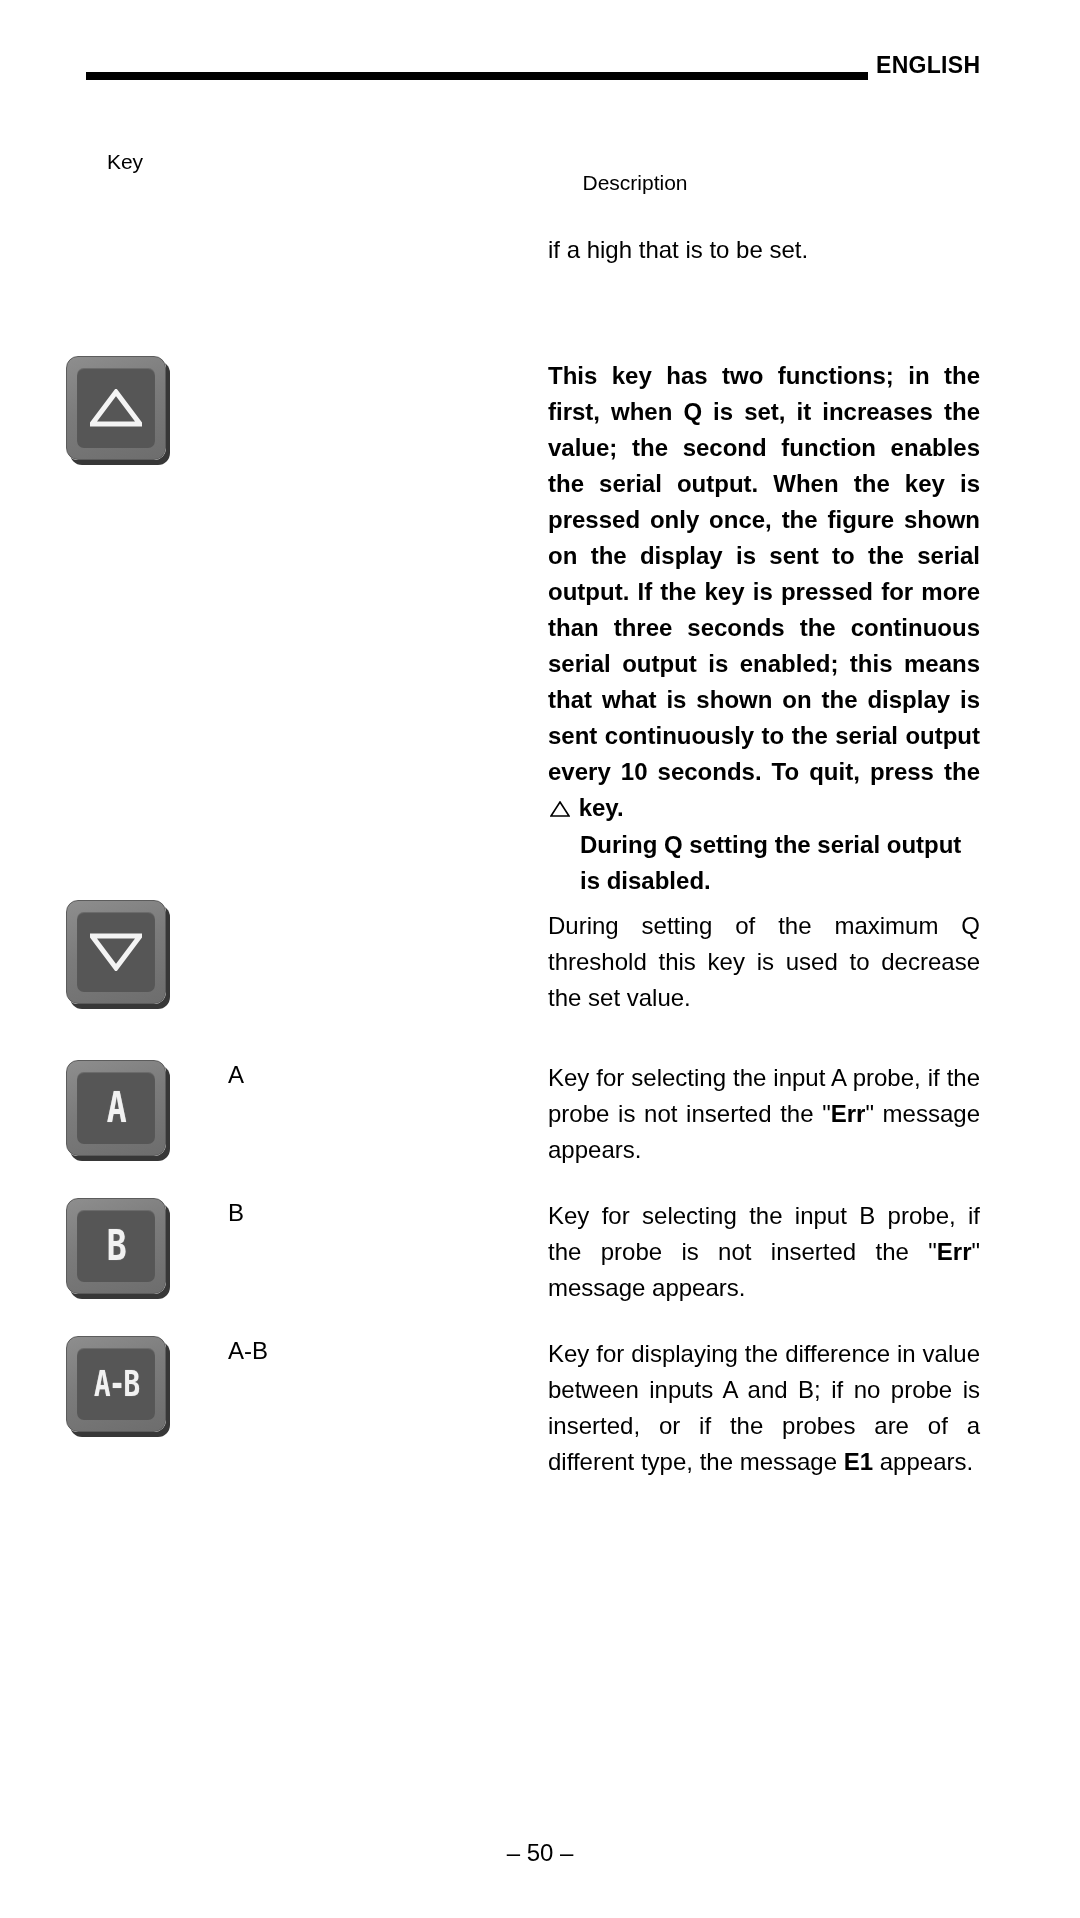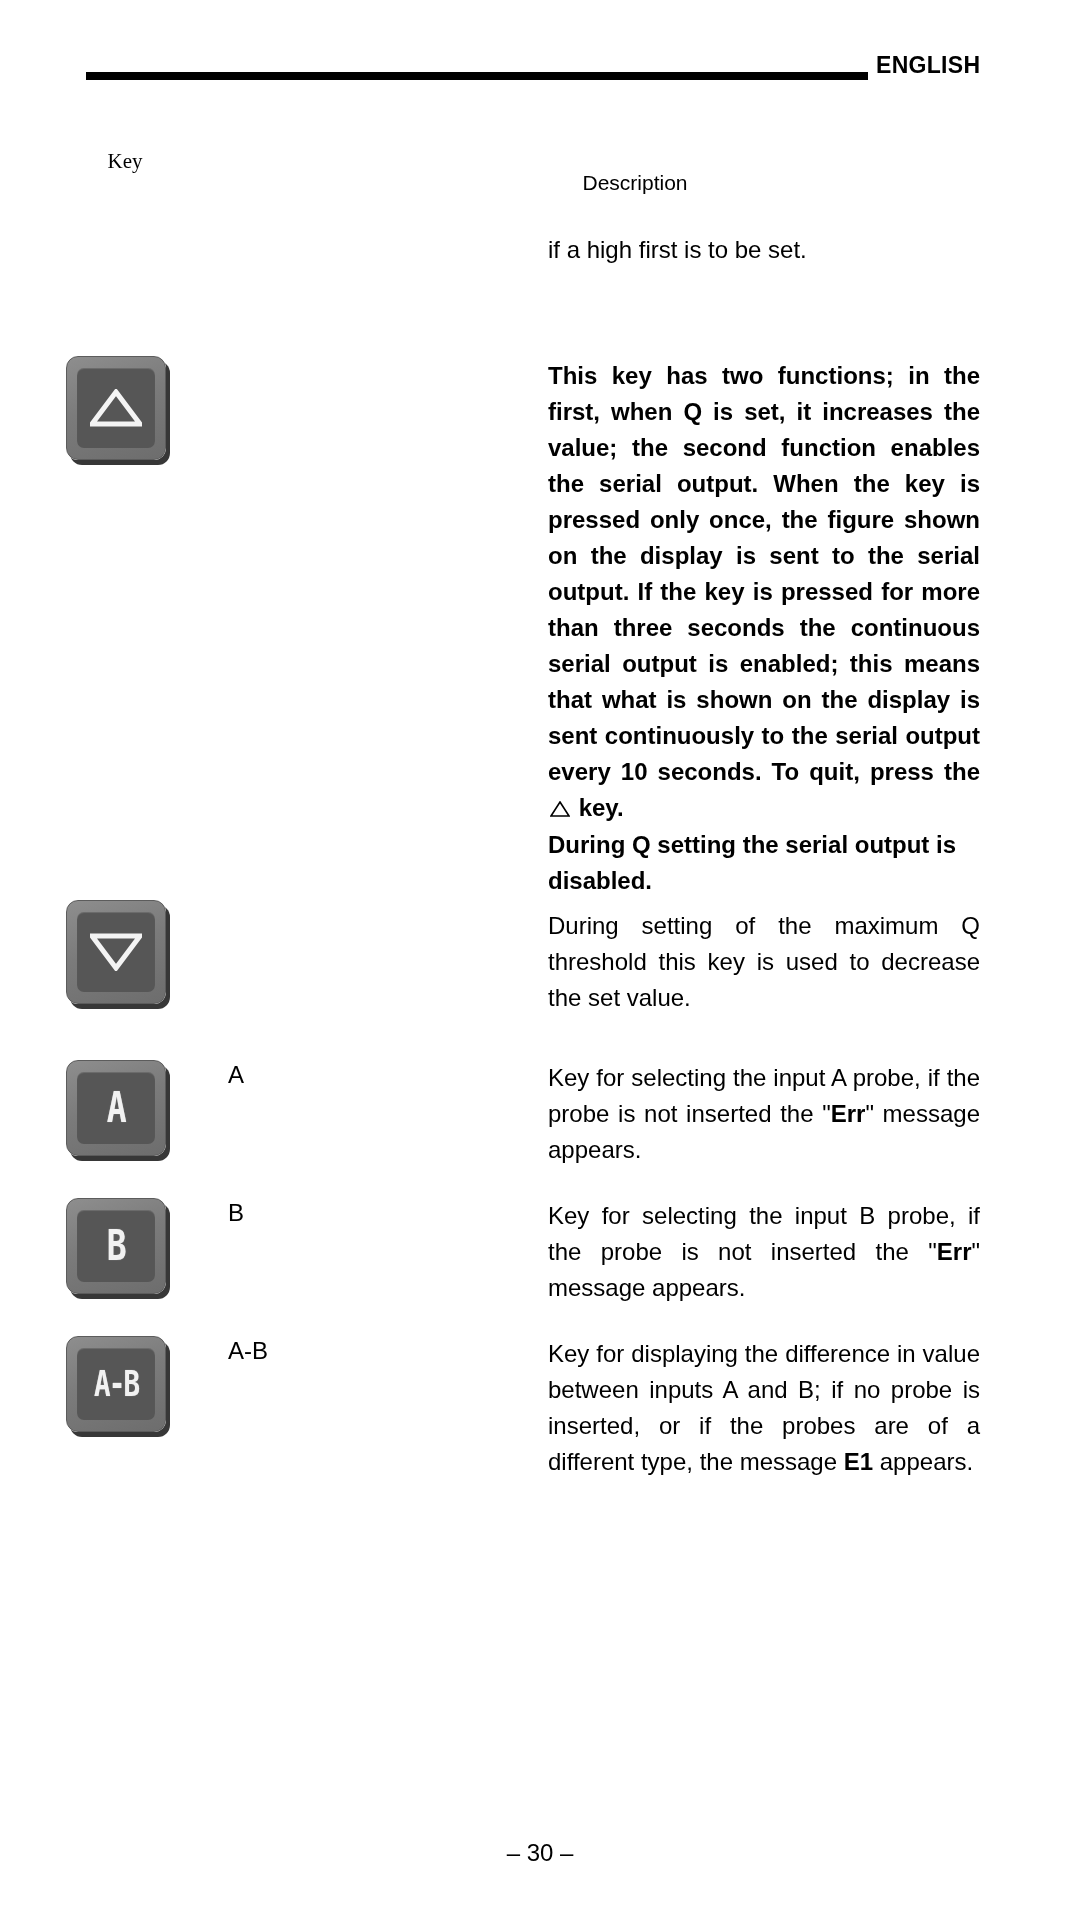--- a/index.html
+++ b/index.html
@@ -51,21 +51,21 @@
     width: 1080px;
     height: 60px;
   }
   .col-head {
     position: absolute;
     font-size: 21px;
     line-height: 27px;
     text-align: center;
     color: #000;
   }
-  #col-head-key      { left: 60px;  top: 0;  width: 130px; font-family: Liberation Serif, serif; }
+  #col-head-key      { left: 60px;  top: 0;  width: 130px; }
   #col-head-symbols  { left: 200px; top: 0;  width: 230px; }
   #col-head-desc     { left: 500px; top: 0;  width: 270px; margin-top: 21px; }
 
   
   #table-body {
     position: absolute;
     left: 0;
     top: 232px;
     width: 1080px;
   }
@@ -91,21 +91,21 @@
     position: absolute;
     left: 548px;
     top: 0;
     width: 432px;
     font-size: 24px;
     line-height: 36px;
     text-align: justify;
     text-justify: inter-word;
   }
   .cell-desc p { margin: 0; }
-  .cell-desc .nojust { text-align: left; }
+  .cell-desc .nojust { text-align: left; margin-left: 32px; }
   .cell-desc b { font-weight: bold; }
 
   
   .keybtn {
     position: relative;
     width: 100px;
     height: 96px;
     box-sizing: border-box;
     border-radius: 12px;
     background: linear-gradient(160deg, #8e8e8e 0%, #7b7b7b 45%, #6d6d6d 100%);
@@ -171,21 +171,21 @@
 </div>
 
 <div id="col-headings">
   <div class="col-head" id="col-head-key">Key</div>
   <div class="col-head" id="col-head-desc">Description</div>
 </div>
 
 <div id="table-body">
 
   <div class="row" style="height:84px;">
-    <div class="cell-desc nojust" style="text-align:left;">if a high first is to be set.</div>
+    <div class="cell-desc nojust" style="text-align:left;">if a high that is to be set.</div>
   </div>
 
   <div class="row" style="height:560px;">
     <div class="cell-key" style="top:40px;">
       <div class="keybtn tall">
         <div class="inner">
           <svg class="tri-svg" width="52" height="38" viewBox="0 0 52 38">
             <polygon points="26,3 50,35 2,35" fill="none" stroke="#f4f4f4" stroke-width="5" stroke-linejoin="miter"></polygon>
           </svg>
         </div>
@@ -244,14 +244,14 @@
         </div>
       </div>
     </div>
     <div class="cell-symbol" style="top:12px;">A-B</div>
     <div class="cell-desc" style="top:12px;"><span>Key for displaying the difference in value between inputs A and B; if no probe is inserted, or if the probes are of a different type, the message </span><b>E1</b><span> appears.</span></div>
   </div>
 
 </div>
 
 <div id="footer">
-  <span>– 30 –</span>
+  <span>– 50 –</span>
 </div>
 
 </body></html>

